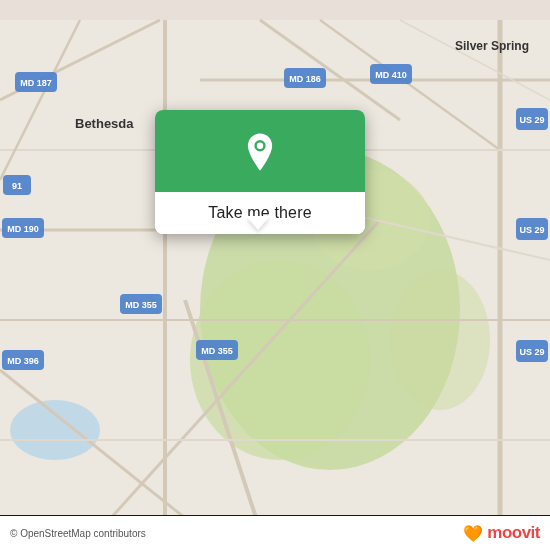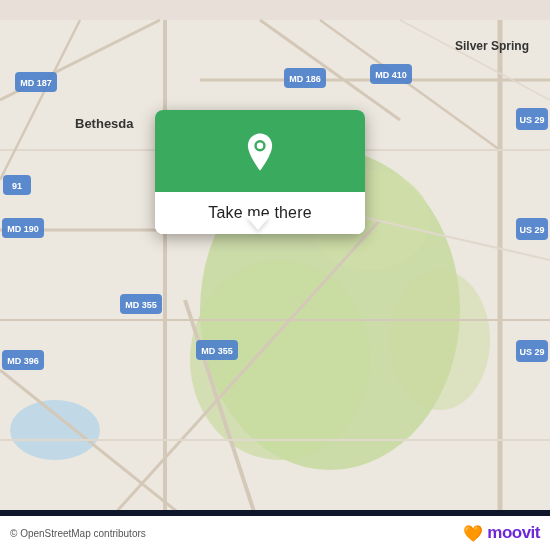--- a/index.html
+++ b/index.html
@@ -84,21 +84,21 @@
     #bottom-bar {
       position: absolute;
       bottom: 0;
       left: 0;
       width: 100%;
       background: white;
       padding: 7px 10px 7px 10px;
       display: flex;
       align-items: center;
       justify-content: space-between;
-      border-top: 6px solid #0f172a;
+      border-top: 1px solid #0f172a;
       z-index: 10;
     }
 
     #bottom-left {
       display: flex;
       flex-direction: column;
       gap: 1px;
     }
 
     #copyright-text {
@@ -114,21 +114,21 @@
 
     #bottom-right {
       display: flex;
       align-items: center;
       gap: 4px;
     }
 
     #moovit-logo-text {
       font-size: 17px;
       font-weight: 700;
-      color: #6d28d9;
+      color: #ef4444;
       letter-spacing: -0.5px;
     }
 
     #moovit-pin {
       font-size: 16px;
     }
 
   </style>
 </head>
 <body>

